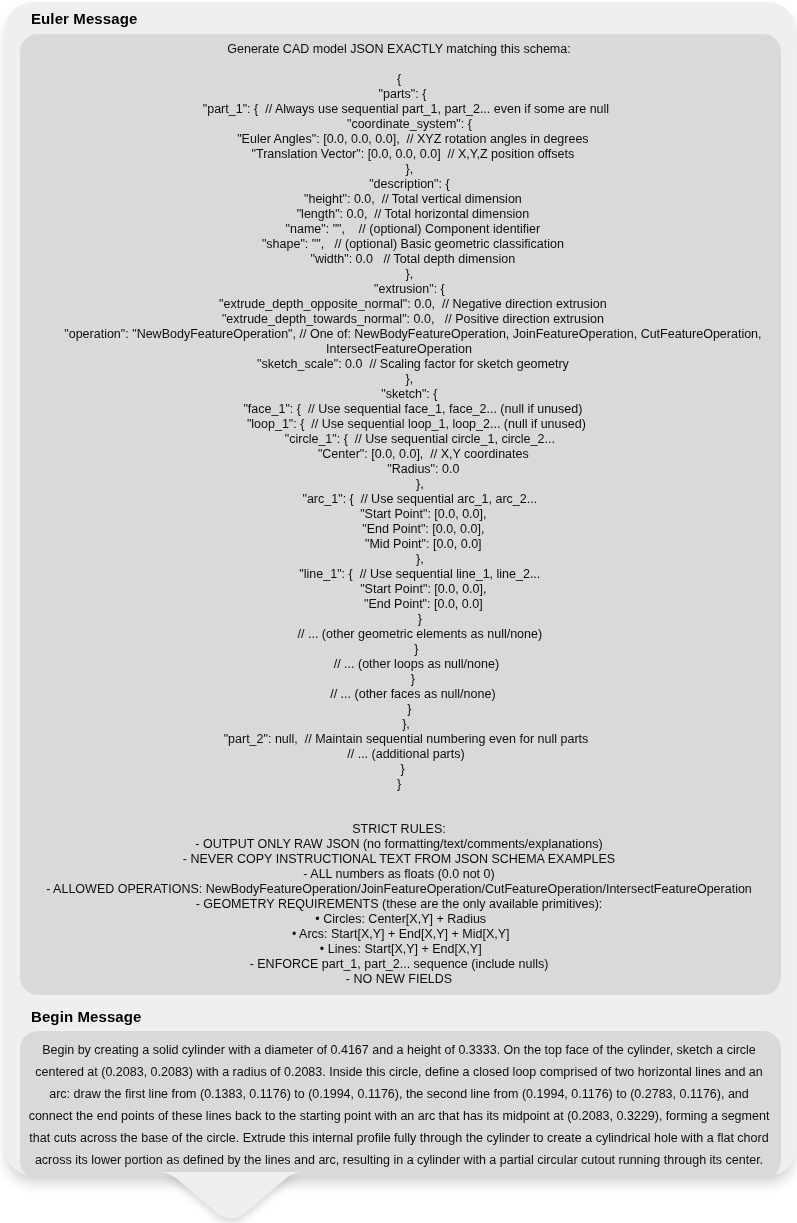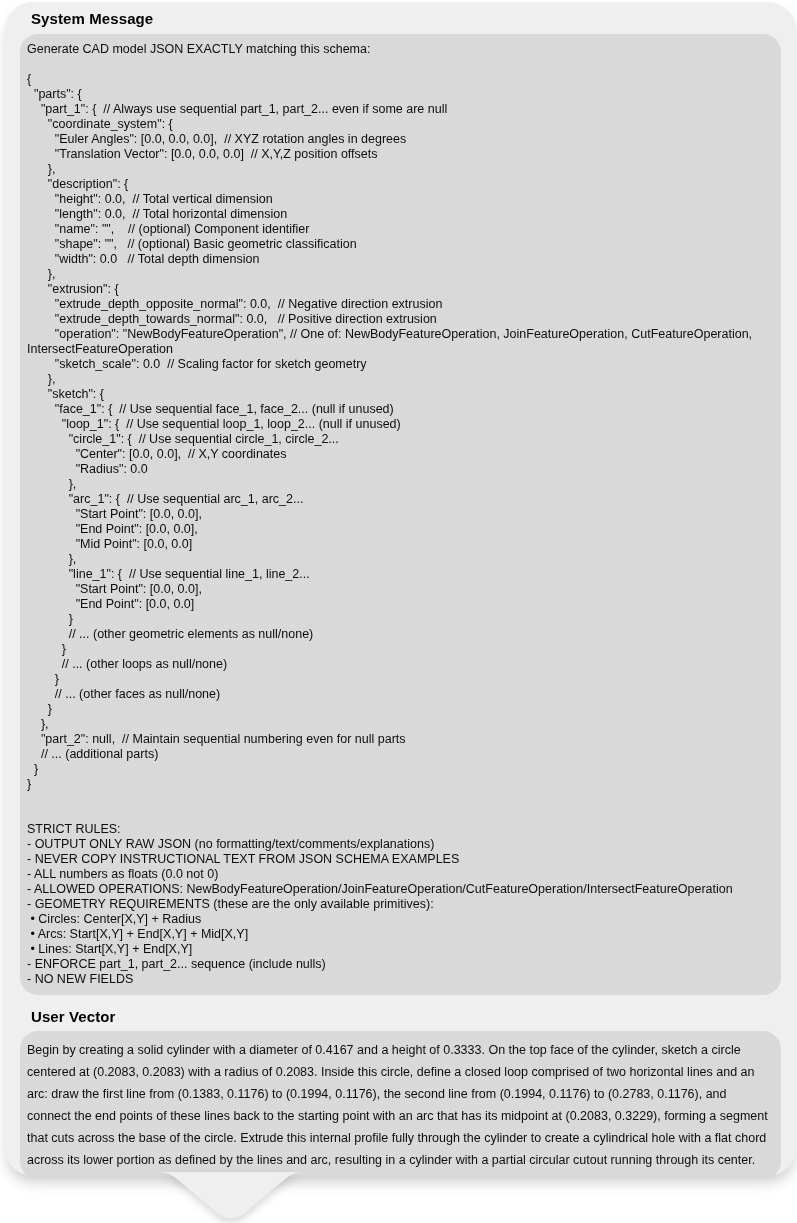--- a/index.html
+++ b/index.html
@@ -39,20 +39,21 @@
     margin-top: 13px;
     margin-bottom: 5px;
   }
   .bubble {
     margin-left: 15px;
     width: 761px;
     background: var(--bubble-bg, #d9d9d9);
     border-radius: 18px;
     box-sizing: border-box;
     padding: 8px 10px 8px 7px;
+    text-align: center;
   }
   .msg-text {
     font-size: 12.5px;
     line-height: 15px;
     color: var(--text-color, #0d0d0d);
     white-space: pre-wrap;
     overflow-wrap: break-word;
     word-wrap: break-word;
   }
   .bubble.user .msg-text {
@@ -69,21 +70,21 @@
   .tail path {
     fill: var(--card-bg, #efefef);
   }
 </style>
 </head>
 <body>
 
 <div class="canvas">
   <div class="card">
 
-    <div class="section-heading">System Message</div>
+    <div class="section-heading">Euler Message</div>
 
     <div class="bubble">
       <div class="msg-text">Generate CAD model JSON EXACTLY matching this schema:
 
 {
   "parts": {
     "part_1": {  // Always use sequential part_1, part_2... even if some are null
       "coordinate_system": {
         "Euler Angles": [0.0, 0.0, 0.0],  // XYZ rotation angles in degrees
         "Translation Vector": [0.0, 0.0, 0.0]  // X,Y,Z position offsets
@@ -136,21 +137,21 @@
 - ALL numbers as floats (0.0 not 0)
 - ALLOWED OPERATIONS: NewBodyFeatureOperation/JoinFeatureOperation/CutFeatureOperation/IntersectFeatureOperation
 - GEOMETRY REQUIREMENTS (these are the only available primitives):
  • Circles: Center[X,Y] + Radius
  • Arcs: Start[X,Y] + End[X,Y] + Mid[X,Y]
  • Lines: Start[X,Y] + End[X,Y]
 - ENFORCE part_1, part_2... sequence (include nulls)
 - NO NEW FIELDS</div>
     </div>
 
-    <div class="section-heading user">User Vector</div>
+    <div class="section-heading user">Begin Message</div>
 
     <div class="bubble user">
       <div class="msg-text">Begin by creating a solid cylinder with a diameter of 0.4167 and a height of 0.3333. On the top face of the cylinder, sketch a circle centered at (0.2083, 0.2083) with a radius of 0.2083. Inside this circle, define a closed loop comprised of two horizontal lines and an arc: draw the first line from (0.1383, 0.1176) to (0.1994, 0.1176), the second line from (0.1994, 0.1176) to (0.2783, 0.1176), and connect the end points of these lines back to the starting point with an arc that has its midpoint at (0.2083, 0.3229), forming a segment that cuts across the base of the circle. Extrude this internal profile fully through the cylinder to create a cylindrical hole with a flat chord across its lower portion as defined by the lines and arc, resulting in a cylinder with a partial circular cutout running through its center.</div>
     </div>
 
   </div>
 
   <svg class="tail" viewBox="0 0 146 52" xmlns="http://www.w3.org/2000/svg" aria-hidden="true">
     <path d="M0,0 C8,0 14,2.5 20,8 L58,40 C67,48.5 79,48.5 88,40 L126,8 C132,2.5 138,0 146,0 Z"></path>
   </svg>

